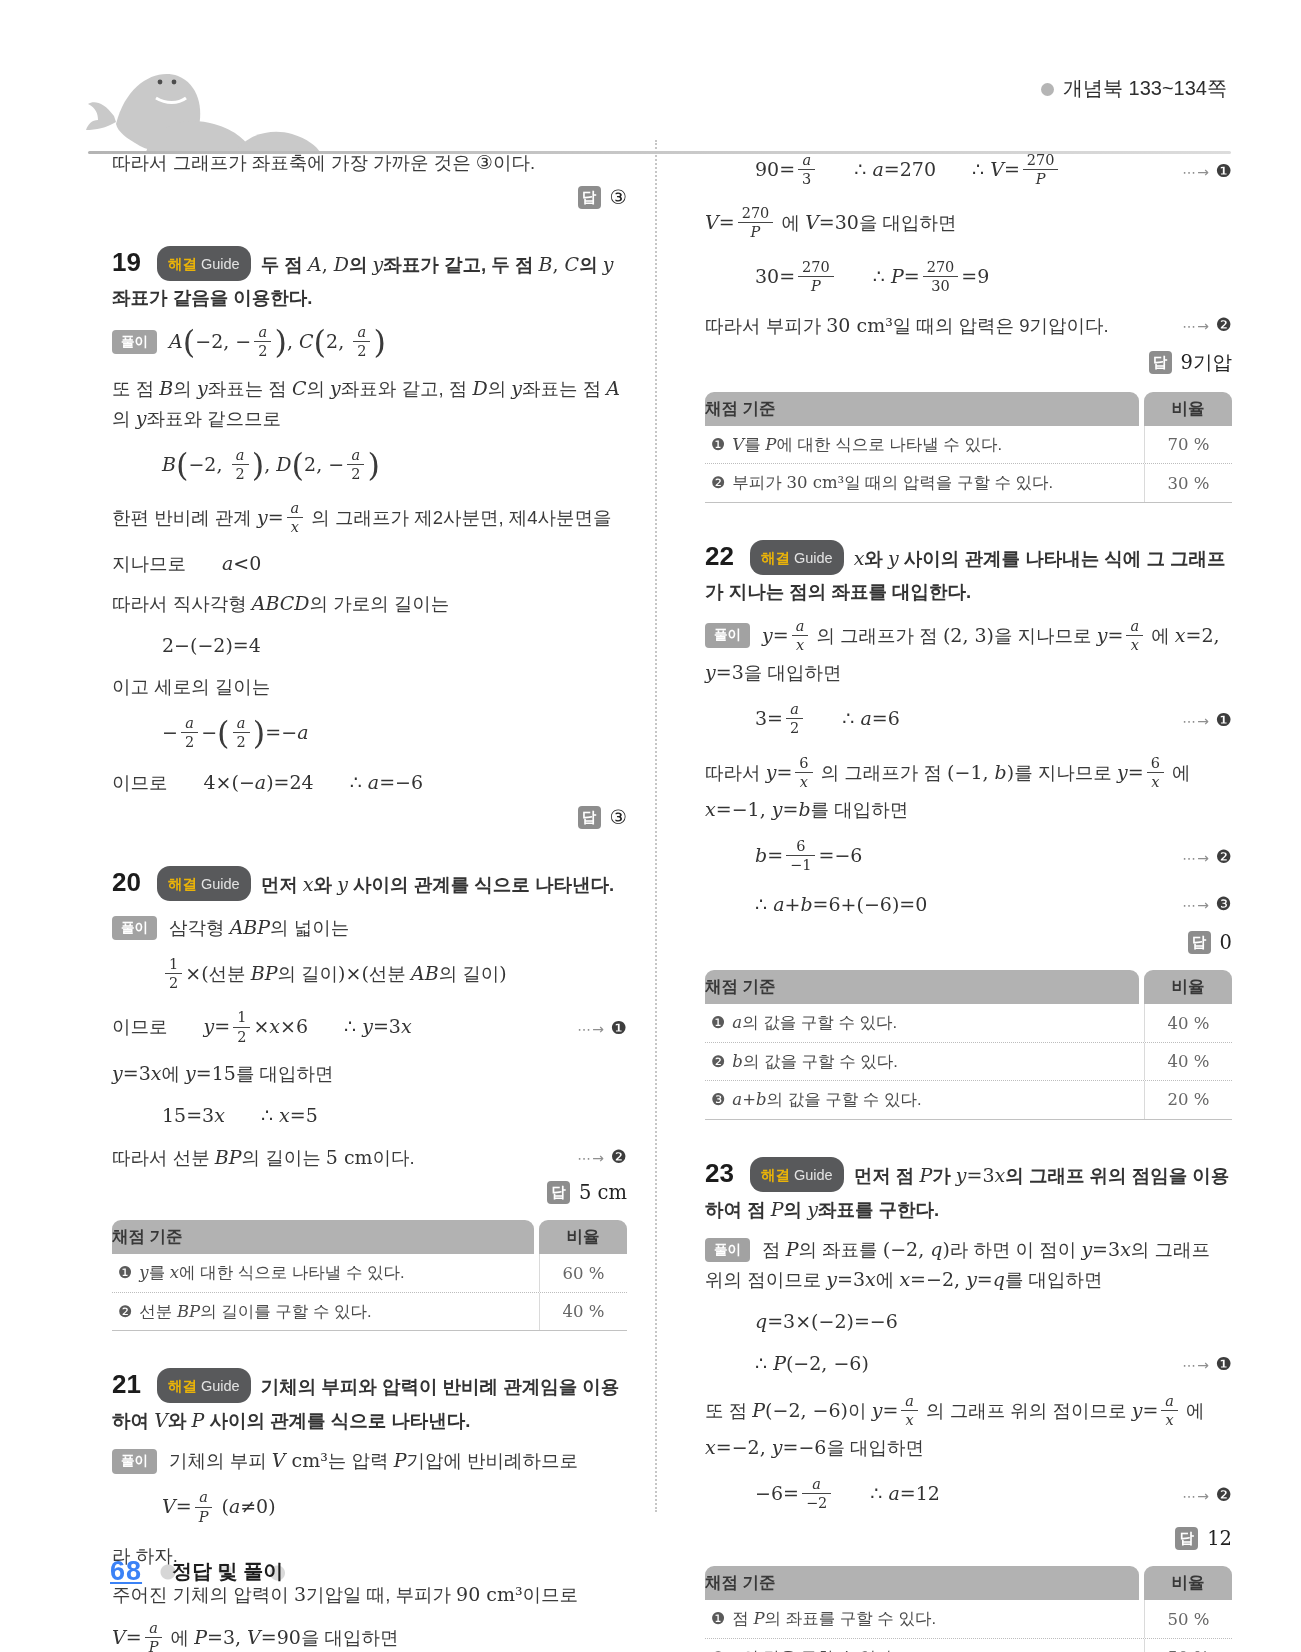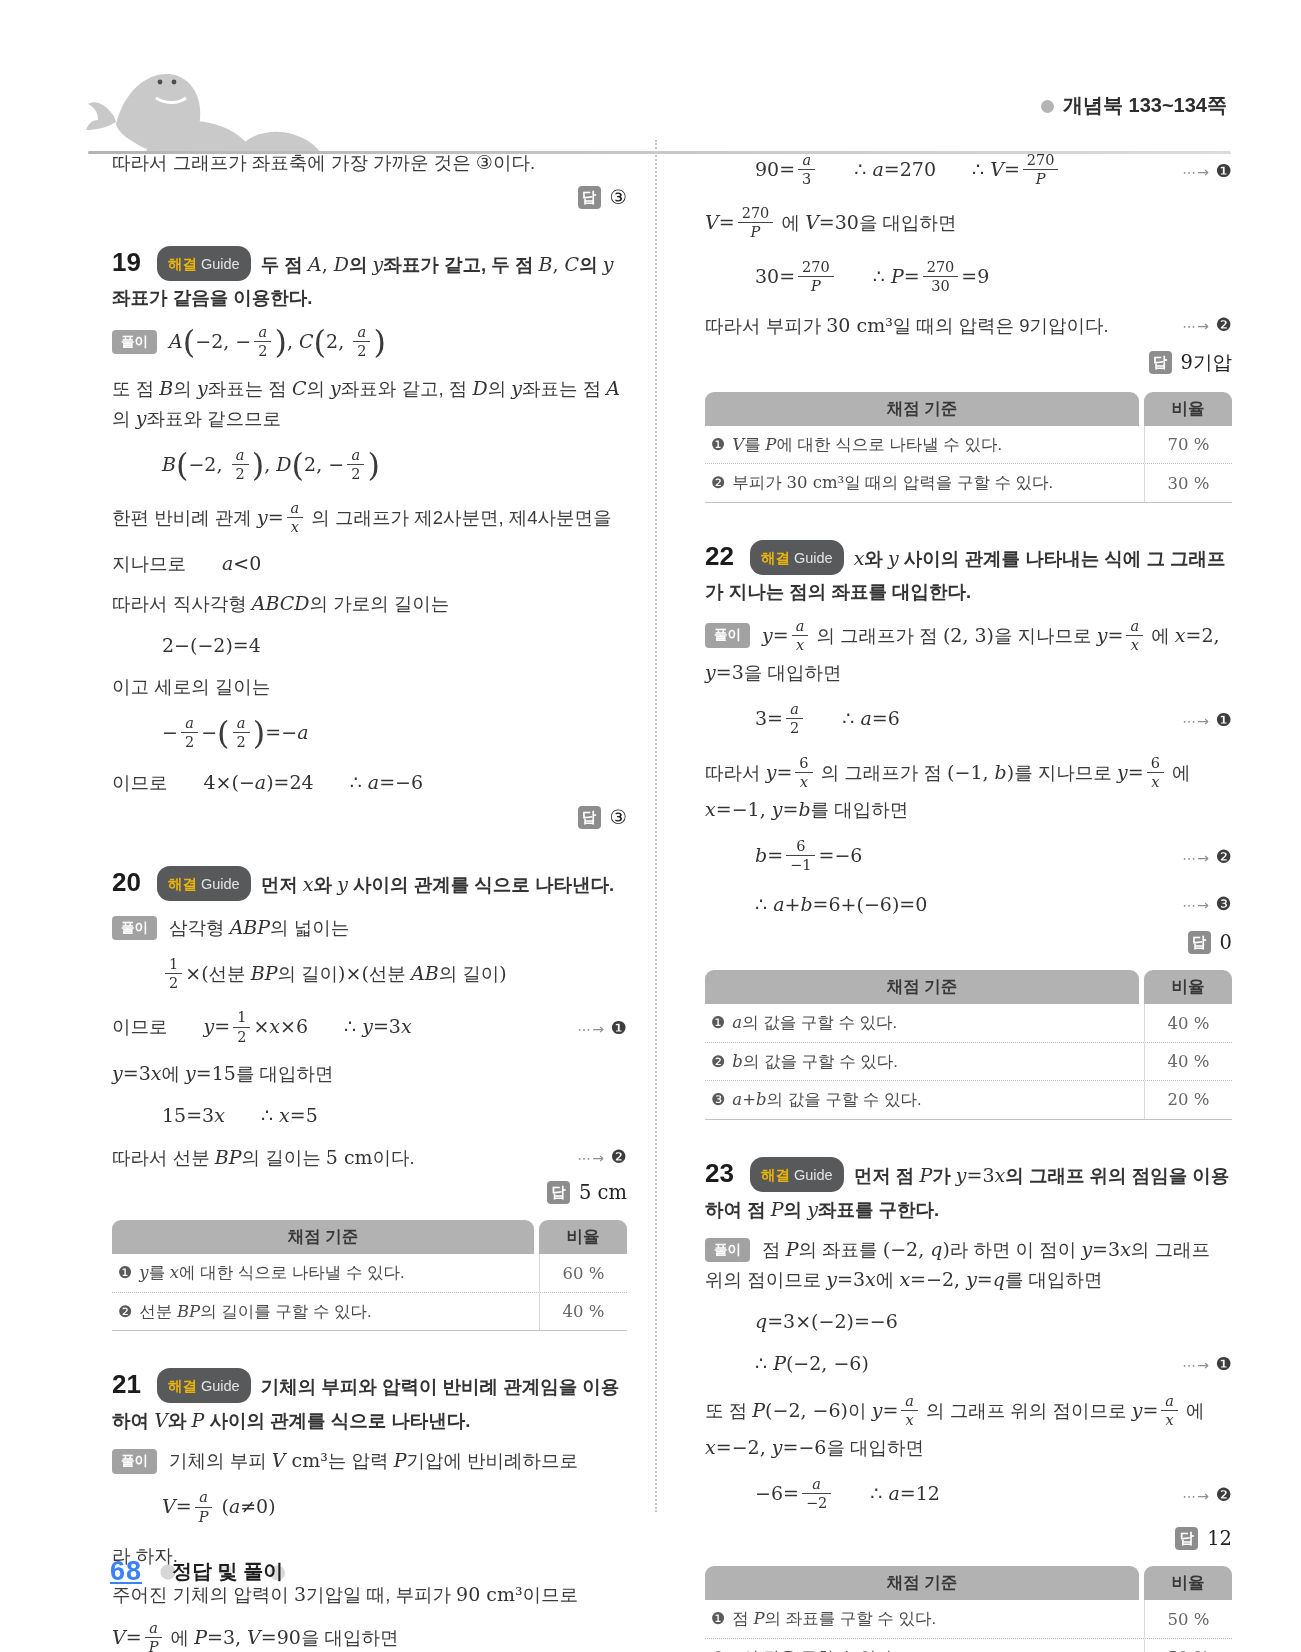--- a/index.html
+++ b/index.html
@@ -1,20 +1,20 @@
 <!DOCTYPE html>
 <html><head>
 <meta charset="utf-8">
 <style>
   * { margin:0; padding:0; box-sizing:border-box; }
   body { background:#e8e8e8; font-family:"Liberation Sans",sans-serif; }
   .page { position:relative; width:1301px; height:1652px; background:#ffffff; overflow:hidden; margin:0 auto; }
 
   
-  .pageref { position:absolute; top:92px; right:74px; font-size:20px; font-weight:700; color:#2e2e2e; }
+  .pageref { position:absolute; top:75px; right:74px; font-size:20px; font-weight:400; color:#2e2e2e; }
   .pageref .dot { display:inline-block; width:13px; height:13px; border-radius:50%; background:#b5b5b5; margin-right:9px; vertical-align:-1px; }
   .rule { position:absolute; left:88px; right:70px; top:151px; height:3px; border-radius:2px;
           background:linear-gradient(to right,#b4b4b4,#dcdcdc); }
   .whale { position:absolute; left:86px; top:64px; }
 
   
   .cols { position:absolute; left:112px; top:138px; width:1120px; display:flex; gap:78px; }
   .col { width:515px; }
   .col-r { width:527px; }
   .divider { position:absolute; left:655px; top:140px; height:1372px; border-left:2px dotted #c6c6c6; }
@@ -47,21 +47,21 @@
   .aval .m, .aval .r, .aval .k { font-size:19.5px; color:#222; }
 
   
   .lmark { position:absolute; right:0; top:50%; transform:translateY(-50%); white-space:nowrap; }
   .dots { color:#8f8f8f; font-size:14px; letter-spacing:1px; margin-right:6px; font-family:"DejaVu Sans",sans-serif; }
   .mnum, .rnum { font-family:"DejaVu Sans",sans-serif; color:#3d3d3d; font-size:18px; }
 
   
   .tbl { margin:16px 0 6px; width:100%; }
   .thead { display:flex; gap:5px; }
-  .th1 { flex:1; background:#b2b2b2; border-radius:9px 9px 0 0; text-align:center; font-size:16.5px; font-weight:700; color:#383838; padding:6px 0; }
+  .th1 { flex:1; background:#b2b2b2; border-radius:9px 9px 0 0; text-align:left; font-size:16.5px; font-weight:700; color:#383838; padding:6px 0; }
   .th2 { width:88px; background:#b2b2b2; border-radius:9px 9px 0 0; text-align:center; font-size:16.5px; font-weight:700; color:#383838; padding:6px 0; }
   .trow { display:flex; border-bottom:1px dotted #bdbdbd;gap:16px; }
   .trow.last { border-bottom:1px solid #c2c2c2; }
   .tc1 { flex:1; padding:7px 8px 7px 6px; font-size:16.5px; color:#4a4a4a; line-height:1.4; }
   .tc1 .m, .tc1 .r { font-size:16.5px; color:#4a4a4a; }
   .rnum { font-size:16px; color:#5a5a5a; margin-right:7px; }
   .tc2 { width:88px; border-left:1px solid #dadada; display:flex; align-items:center; justify-content:center; font-family:"DejaVu Serif",serif; font-size:16.5px; color:#666; }
 
   
   .footer { position:absolute; left:110px; top:1556px; display:flex; align-items:center; }

